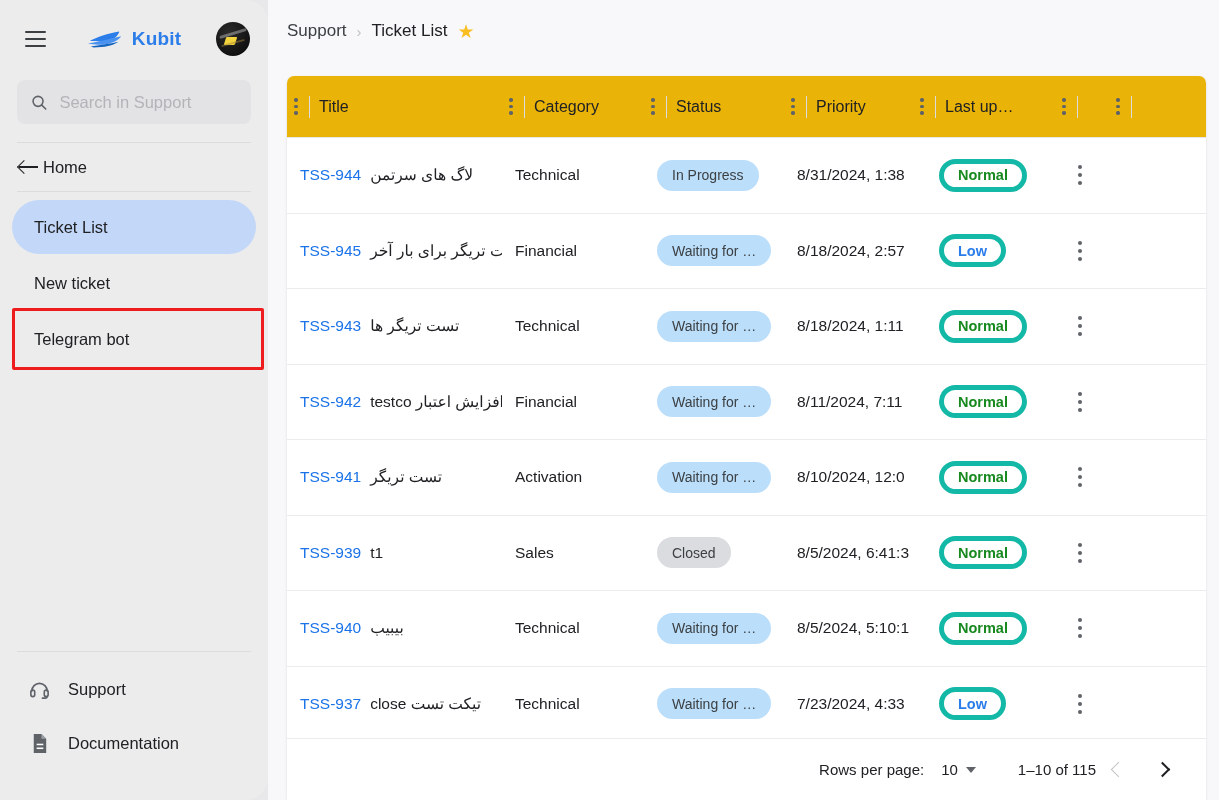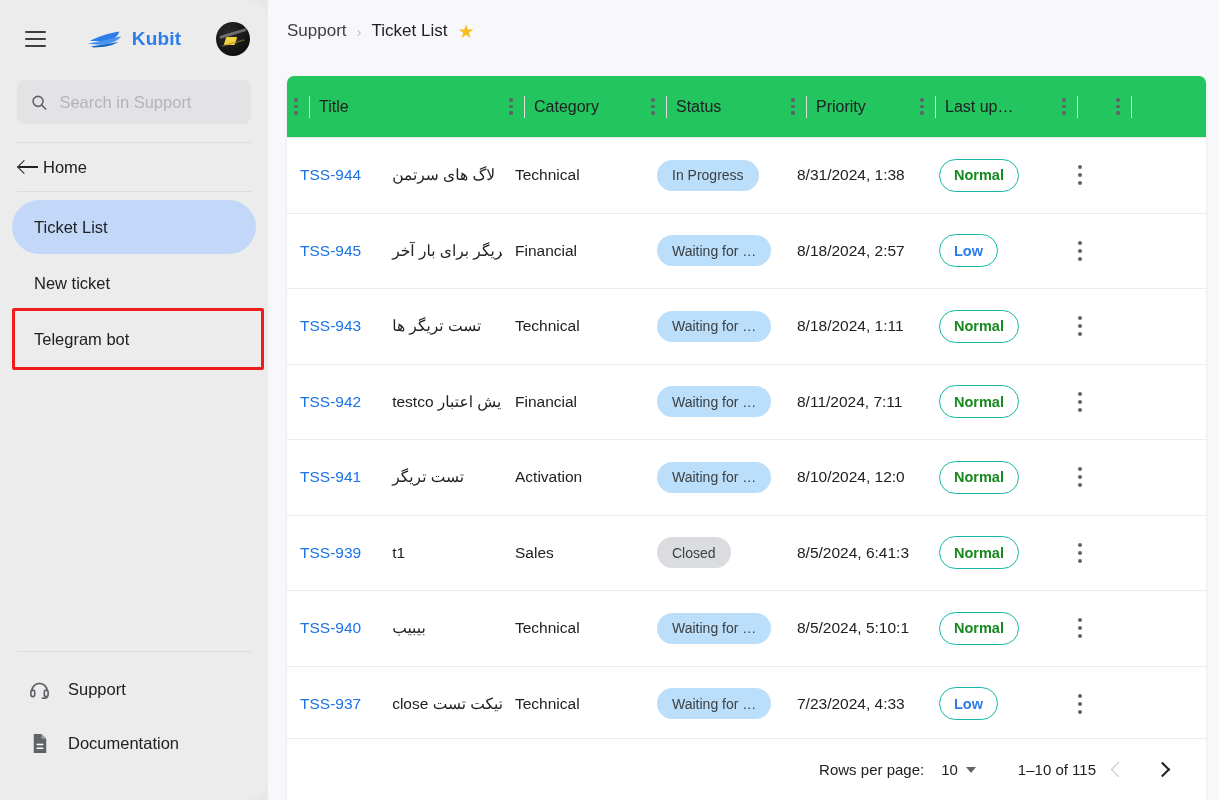--- a/index.html
+++ b/index.html
@@ -101,21 +101,21 @@
 
   .card {
     margin: 14px 13px 0 19px; background: #fff;
     border-radius: 7px 7px 0 0;
     box-shadow: 0 1px 3px rgba(0,0,0,.10), 0 1px 1px rgba(0,0,0,.05);
     flex: 1; display: flex; flex-direction: column; min-height: 0;
     overflow: hidden; position: relative;
   }
 
   .thead { display: flex; height: 62px; align-items: flex-end;
-    border-bottom: 1px solid #e6e6e8; flex: 0 0 62px; background: #22c55e;
+    border-bottom: 1px solid #e6e6e8; flex: 0 0 62px; background: #eab308;
     padding-right: 8px; }
   .th { display: flex; align-items: center; height: 100%; }
   .kebab { width: 18px; height: 100%; display: flex; flex-direction: column;
     align-items: center; justify-content: center; gap: 3px; cursor: pointer; flex: 0 0 18px; }
   .kebab i { display: block; width: 3.4px; height: 3.4px; border-radius: 50%; background: #5f6368; }
   .th-div { width: 1px; height: 22px; background: #dcdcdf; margin: 0 9px 0 4px; flex: 0 0 1px; }
   .th-label { font-size: 16px; color: #202124; white-space: nowrap; overflow: hidden; }
 
   .col-title   { width: 215px; flex: 0 0 215px; }
   .col-cat     { width: 142px; flex: 0 0 142px; }
@@ -126,42 +126,42 @@
 
   .tbody { flex: 1; overflow-y: scroll; overflow-x: hidden; min-height: 0; }
   .tbody::-webkit-scrollbar { width: 9px; }
   .tbody::-webkit-scrollbar-track { background: #fff; }
   .tbody::-webkit-scrollbar-thumb { background: #bdbdbd; border-radius: 5px; }
 
   .trow { display: flex; align-items: center; height: 75.5px; flex: 0 0 75.5px;
     border-bottom: 1px solid #ececed; cursor: pointer; }
 
   .cell { height: 100%; display: flex; align-items: center; overflow: hidden; }
-  .cell.pad { padding-left: 13px; gap: 22px; }
+  .cell.pad { padding-left: 13px; }
   .tid { color: #1a73e8; font-size: 15.5px; white-space: nowrap; flex: 0 0 auto;
     cursor: pointer; }
   .ttitle { font-size: 15.5px; color: #202124; margin-left: 9px; white-space: nowrap;
     direction: rtl; unicode-bidi: plaintext; }
   .ccat { font-size: 15.5px; color: #202124; white-space: nowrap; }
   .cdate { font-size: 15.5px; color: #202124; white-space: nowrap; }
 
   .status-chip {
     display: inline-flex; align-items: center; justify-content: center;
     height: 31px; padding: 0 15px; border-radius: 16px;
     font-size: 14px; color: #3c4043; white-space: nowrap;
     max-width: 118px; overflow: hidden;
   }
   .status-chip.progress { background: #bbdefb; }
   .status-chip.waiting  { background: #bbdefb; }
   .status-chip.closed   { background: #dadce0; }
 
   .prio-chip {
     display: inline-flex; align-items: center; justify-content: center;
     height: 33px; min-width: 56px; padding: 0 14px;
-    border: 1px solid #14b8a6; border-radius: 17px;
+    border: 5px solid #14b8a6; border-radius: 17px;
     font-size: 14.5px; font-weight: bold; white-space: nowrap;
   }
   .prio-chip.normal { color: #17891f; }
   .prio-chip.low    { color: #2b7de9; }
 
   .row-kebab { width: 22px; height: 30px; display: flex; flex-direction: column;
     align-items: center; justify-content: center; gap: 4px; cursor: pointer;
     margin-left: 14px; }
   .row-kebab i { display: block; width: 4px; height: 4px; border-radius: 50%; background: #5f6368; }
 

